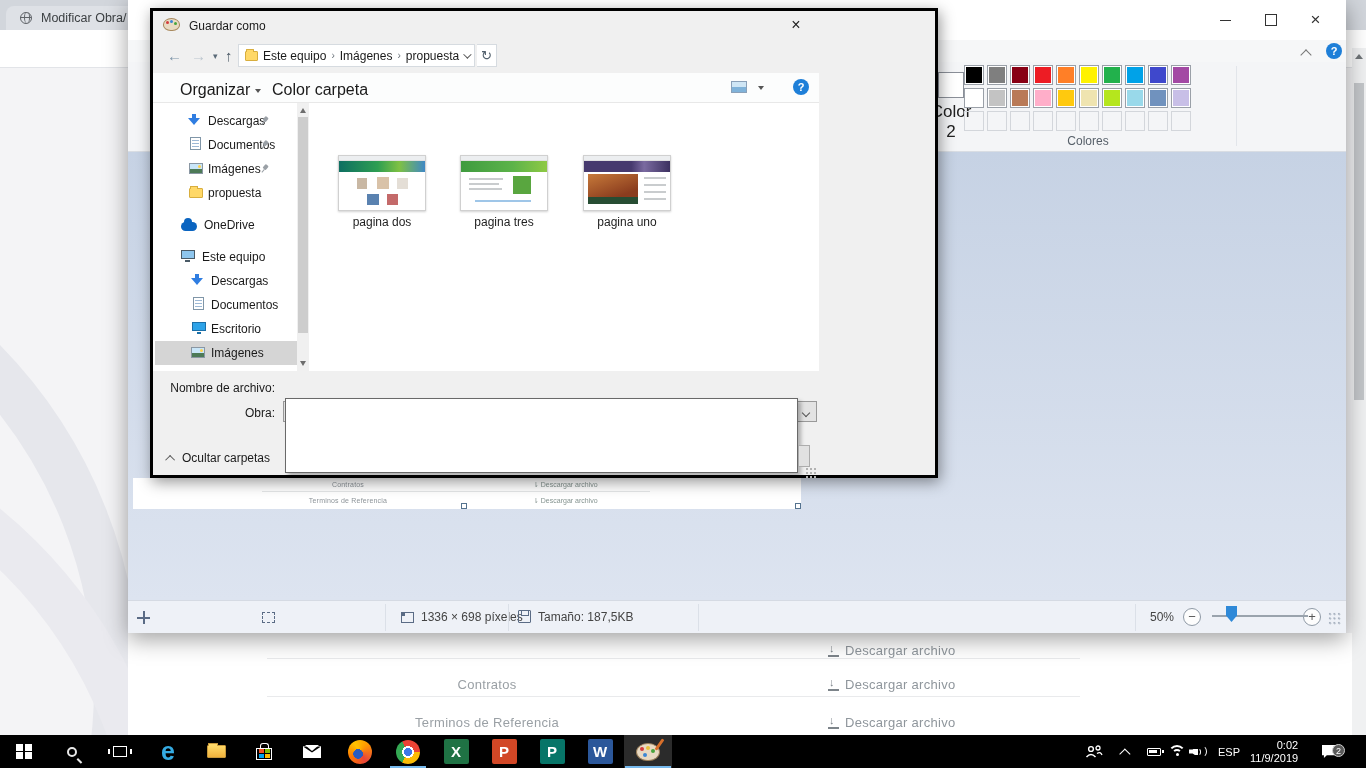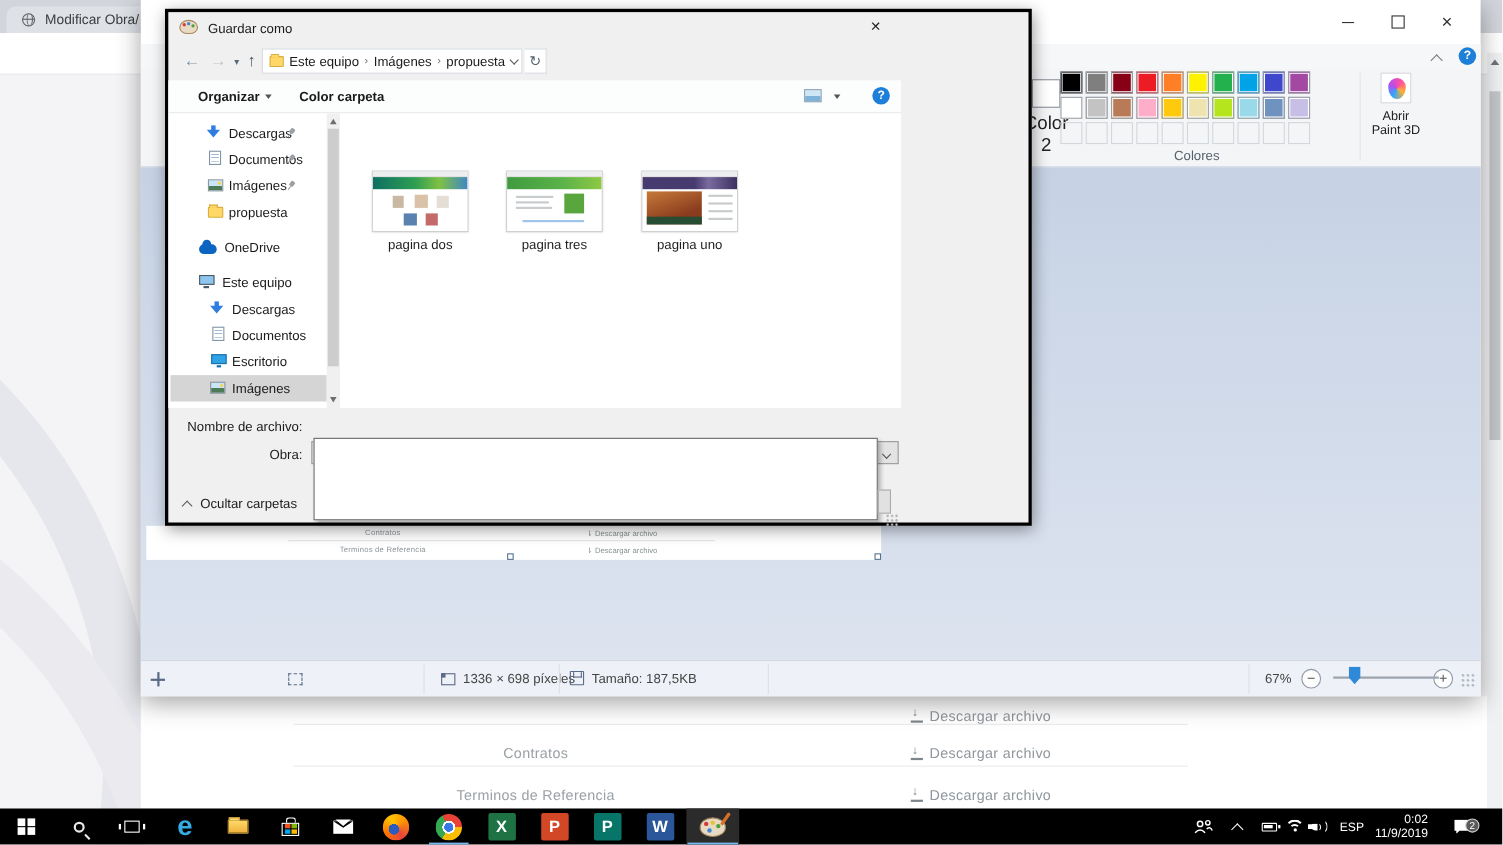--- a/index.html
+++ b/index.html
@@ -103,21 +103,21 @@
   .mini-folder { position:relative; width:13px; height:10px; background:#ffd867; border:1px solid #d8ae3e; border-radius:1px; margin:0 5px 0 6px; }
   .mini-folder::before { content:""; position:absolute; left:0; top:-3px; width:6px; height:2px; background:#ffd867; border:1px solid #d8ae3e; border-bottom:none; border-radius:1px 1px 0 0; }
   .crumb-sep { color:#6b737b; margin:0 5px; font-size:10px; }
   .addr-chev { position:absolute; right:5px; top:8px; width:6px; height:6px; border-right:1.3px solid #555; border-bottom:1.3px solid #555; transform:rotate(45deg) translateY(-2px); }
   .refresh { position:absolute; left:324px; top:33px; width:20px; height:23px; background:#fff; border:1px solid #d6dbe0; border-left:none; text-align:center; line-height:21px; color:#53616d; font-size:13px; }
   .searchbox { position:absolute; left:347px; top:33px; width:300px; height:23px; background:#fff; border:1px solid #d6dbe0; }
   .search-ph { position:absolute; left:10px; top:4px; color:#7a7a7a; font-size:12px; }
   .mag { position:absolute; right:9px; top:5px; width:8px; height:8px; border:1.5px solid #60punk6a75; border:1.5px solid #606a75; border-radius:50%; }
   .mag::after { content:""; position:absolute; left:7px; top:7px; width:5px; height:1.5px; background:#606a75; transform:rotate(45deg); transform-origin:0 0; }
   .cmdbar { position:absolute; left:0; top:62px; width:666px; height:30px; background:#fcfdfd; border-bottom:1px solid #e8e8e8; }
-  .cmd { position:absolute; top:8px; font-size:12px; color:#1a1a1a;font-weight:bold; }
+  .cmd { position:absolute; top:8px; font-size:16px; color:#1a1a1a; }
   .tri-dn { display:inline-block; width:0; height:0; border-left:3.5px solid transparent; border-right:3.5px solid transparent; border-top:4px solid #555; margin-left:5px; vertical-align:2px; }
   .view-ic { position:absolute; left:578px; top:8px; width:16px; height:12px; border:1px solid #8aa0b8; background:linear-gradient(180deg,#cfe6f5 55%,#7fb2d9 55%); }
   .help-ic { position:absolute; left:640px; top:6px; width:16px; height:16px; border-radius:50%; background:#1e7fd8; color:#fff; text-align:center; line-height:16px; font-size:11px; font-weight:bold; }
   .dlg-body { position:absolute; left:0; top:92px; width:666px; height:268px; background:#fff; }
   .side-item { position:absolute; left:2px; width:142px; height:24px; }
   .side-item.selected { background:#d5d5d5; }
   .side-label { position:absolute; top:5px; font-size:12px; color:#1a1a1a; white-space:nowrap; }
   .pin { position:absolute; left:104px; top:7px; width:10px; height:10px; transform:rotate(40deg); }
   .pin::before { content:""; position:absolute; left:3px; top:0; width:4px; height:5px; background:#9aa0a6; border-radius:1px; }
   .pin::after { content:""; position:absolute; left:4.5px; top:5px; width:1px; height:4px; background:#9aa0a6; }
@@ -320,27 +320,20 @@
             <div class="pcell empty"></div>
             <div class="pcell empty"></div>
             <div class="pcell empty"></div>
             <div class="pcell empty"></div>
             <div class="pcell empty"></div>
             <div class="pcell empty"></div>
           </div>
       </div>
       <div class="grp-label">Colores</div>
       <div class="grp-sep" style="left:1108px"></div>
-      <div class="bigbtn" style="left:1112px">
-        <div class="p3d-tile">
-            <span class="p3d-drop"></span>
-          </div>
-        <div>Abrir</div>
-        <div>Paint 3D</div>
-      </div>
     </div>
 
     <div class="abs workspace">
       <div class="canvas-strip">
         <span class="mini-label" style="left:90px;top:3px">Contratos</span>
         <span class="mini-link" style="left:400px;top:3px">⇂ <span>Descargar archivo</span></span>
         <div class="mini-div"></div>
         <span class="mini-label" style="left:90px;top:19px">Terminos de Referencia</span>
         <span class="mini-link" style="left:400px;top:19px">⇂ <span>Descargar archivo</span></span>
       </div>
@@ -353,21 +346,21 @@
       <span class="ic-cross"></span>
       <span class="ic-select"></span>
       <span class="st-sep" style="left:257px"></span>
       <span class="ic-dim"></span>
       <span class="st-text" style="left:293px">1336 × 698 píxeles</span>
       <span class="st-sep" style="left:380px"></span>
       <span class="ic-disk"></span>
       <span class="st-text" style="left:410px">Tamaño: 187,5KB</span>
       <span class="st-sep" style="left:570px"></span>
       <span class="st-sep" style="left:1007px"></span>
-      <span class="st-text" style="left:1022px">67%</span>
+      <span class="st-text" style="left:1022px">50%</span>
       <span class="zoom-circle" style="left:1055px">−</span>
       <span class="zoom-circle" style="left:1175px">+</span>
     </div>
     <div class="zoom-track"></div>
     <div class="zoom-thumb"></div>
     <div class="grip"></div>
   </div>
 
   <div class="abs dialog">
     <div class="dlg-title">

